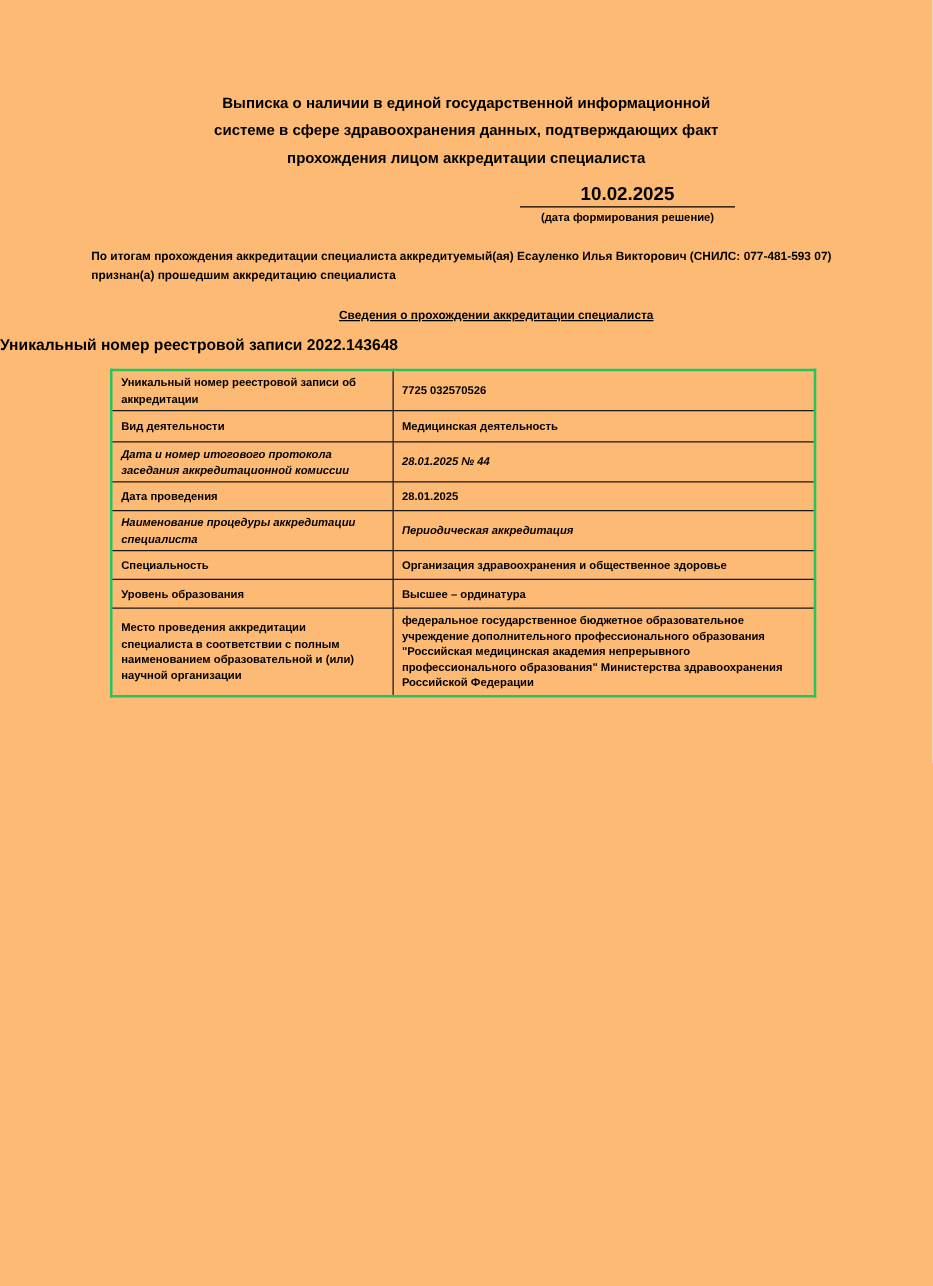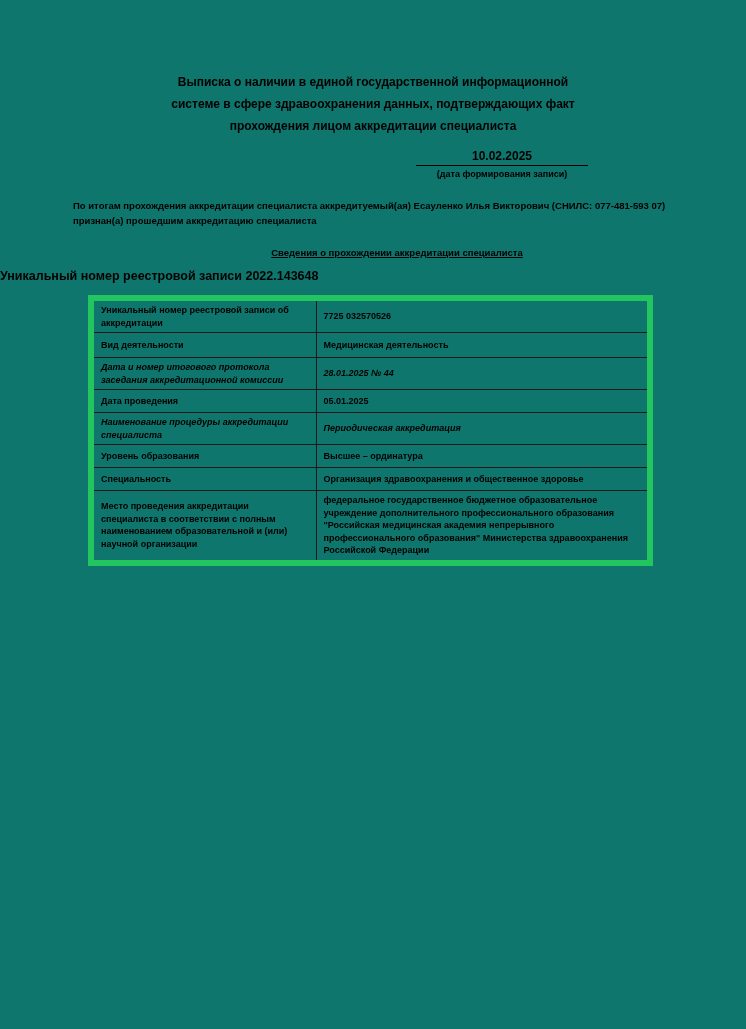--- a/index.html
+++ b/index.html
@@ -3,42 +3,42 @@
 <meta charset="utf-8">
 <title>Выписка об аккредитации специалиста</title>
 <style>
   * { margin: 0; padding: 0; box-sizing: border-box; }
   html, body { background: #e8e8e8; }
   .page {
     position: relative;
     width: 746px;
     height: 1029px;
     margin: 0 auto;
-    background: #0f766e;
+    background: #fdba74;
     font-family: "Liberation Sans", "DejaVu Sans", sans-serif;
     font-weight: bold;
     color: #000000;
     overflow: hidden;
   }
   .doc-title {
     padding-top: 71px;
     width: 440px;
     margin: 0 auto;
     text-align: center;
     font-size: 12px;
     line-height: 22px;
   }
   .date-block {
     width: 172px;
     margin: 13px 158px 0 auto;
     text-align: center;
   }
   .date-value {
     display: block;
-    font-size: 12px;
+    font-size: 15px;
     line-height: 12px;
     padding-bottom: 3px;
     border-bottom: 1.6px solid #000;
   }
   .date-caption {
     display: block;
     font-size: 9px;
     line-height: 12px;
     padding-top: 2px;
   }
@@ -60,21 +60,21 @@
   .registry-heading {
     margin-top: 9px;
     text-align: left;
     font-size: 12.5px;
     line-height: 16px;
   }
   table.info-table {
     margin: 11px 0 0 88px;
     width: 565px;
     border-collapse: collapse;
-    border: 6px solid #22c55e;
+    border: 2px solid #22c55e;
   }
   .info-table td {
     border: 1.2px solid #1a1a1a;
     font-size: 9px;
     font-weight: bold;
     line-height: 12.5px;
     vertical-align: middle;
     padding: 3px 10px 3px 7px;
   }
   .info-table td.cell-label { width: 225px; }
@@ -86,21 +86,21 @@
 </style>
 </head>
 <body>
 
 <div class="page">
 
   <div class="doc-title">Выписка о наличии в единой государственной информационной системе в сфере здравоохранения данных, подтверждающих факт прохождения лицом аккредитации специалиста</div>
 
   <div class="date-block">
     <span class="date-value">10.02.2025</span>
-    <span class="date-caption">(дата формирования записи)</span>
+    <span class="date-caption">(дата формирования решение)</span>
   </div>
 
   <div class="summary">По итогам прохождения аккредитации специалиста аккредитуемый(ая) Есауленко Илья Викторович (СНИЛС: 077-481-593 07) признан(а) прошедшим аккредитацию специалиста</div>
 
   <div class="section-heading">Сведения о прохождении аккредитации специалиста</div>
 
   <div class="registry-heading">Уникальный номер реестровой записи 2022.143648</div>
 
   <table class="info-table">
     <tbody>
@@ -111,33 +111,33 @@
       <tr class="h25">
         <td class="cell-label">Вид деятельности</td>
         <td class="cell-value">Медицинская деятельность</td>
       </tr>
       <tr class="h29">
         <td class="cell-label">Дата и номер итогового протокола заседания аккредитационной комиссии</td>
         <td class="cell-value">28.01.2025 № 44</td>
       </tr>
       <tr class="h23">
         <td class="cell-label">Дата проведения</td>
-        <td class="cell-value">05.01.2025</td>
+        <td class="cell-value">28.01.2025</td>
       </tr>
       <tr class="h29">
         <td class="cell-label">Наименование процедуры аккредитации специалиста</td>
         <td class="cell-value">Периодическая аккредитация</td>
       </tr>
       <tr class="h23">
+        <td class="cell-label">Специальность</td>
+        <td class="cell-value">Организация здравоохранения и общественное здоровье</td>
+      </tr>
+      <tr class="h23">
         <td class="cell-label">Уровень образования</td>
         <td class="cell-value">Высшее – ординатура</td>
-      </tr>
-      <tr class="h23">
-        <td class="cell-label">Специальность</td>
-        <td class="cell-value">Организация здравоохранения и общественное здоровье</td>
       </tr>
       <tr class="h65">
         <td class="cell-label">Место проведения аккредитации специалиста в соответствии с полным наименованием образовательной и (или) научной организации</td>
         <td class="cell-value">федеральное государственное бюджетное образовательное учреждение дополнительного профессионального образования "Российская медицинская академия непрерывного профессионального образования" Министерства здравоохранения Российской Федерации</td>
       </tr>
     </tbody>
   </table>
 
 </div>
 

